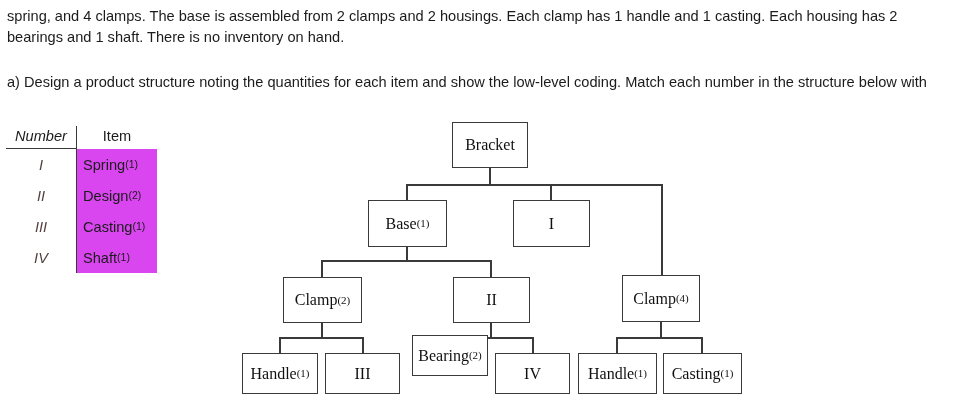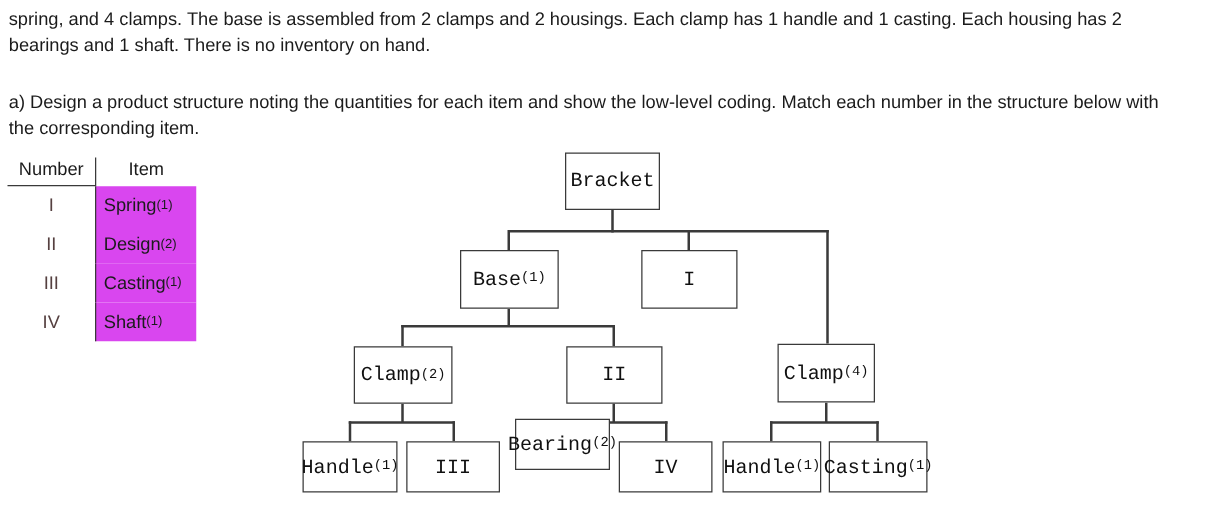--- a/index.html
+++ b/index.html
@@ -9,53 +9,52 @@
   }
   
   .problem { position:absolute; left:7px; top:6px; width:966px; }
   .pline { font-size:14.6px; line-height:21px; white-space:nowrap; color:#1b1b1b; }
   .gap { margin-top:24px; }
 
   
   .bom-table { position:absolute; left:6px; top:126px; font-size:14.6px; }
   .trow { display:flex; }
   .tc { box-sizing:border-box; }
-  .tc.num { width:70px; text-align:center; }
+  .tc.num { width:70px; text-align:center;font-style:italic; }
   .tc.item { width:81px; border-left:1.6px solid #3a3a3a; padding-left:6px; }
   .thead { height:23px; }
   .thead .tc { line-height:21px; }
   .thead .tc.num { border-bottom:1.6px solid #3a3a3a; }
   .thead .tc.item { text-align:center; padding-left:0; }
   .brow { height:31px; }
   .brow .tc { display:flex; align-items:center; }
   .brow .tc.num { justify-content:center; color:#554040; }
   .brow .tc.item { background:#d946ef; }
   .bom-table sub { font-size:10.5px; line-height:1; }
 
   
   .tree { position:absolute; left:0; top:0; width:975px; height:407px;
-          font-family:Liberation Mono, monospace; color:#101010; }
+          font-family:Liberation Serif, serif; color:#101010; }
   .node {
     position:absolute; box-sizing:border-box; border:1.6px solid #3a3a3a;
     background:#ffffff; display:flex; align-items:center; justify-content:center;
     font-size:16px;
   }
   .node sub { font-size:11px; line-height:1; }
   .vline, .hline { position:absolute; background:#3a3a3a; }
 </style>
 </head>
 <body>
 
 <div class="page">
 
   <div class="problem">
     <div class="pline">spring, and 4 clamps. The base is assembled from 2 clamps and 2 housings. Each clamp has 1 handle and 1 casting. Each housing has 2</div>
     <div class="pline">bearings and 1 shaft. There is no inventory on hand.</div>
     <div class="pline gap">a) Design a product structure noting the quantities for each item and show the low-level coding. Match each number in the structure below with</div>
-    <div class="pline">the corresponding item.</div>
   </div>
 
   <div class="bom-table">
     <div class="trow thead">
       <div class="tc num">Number</div>
       <div class="tc item">Item</div>
     </div>
     <div class="trow brow">
       <div class="tc num">I</div>
       <div class="tc item">

